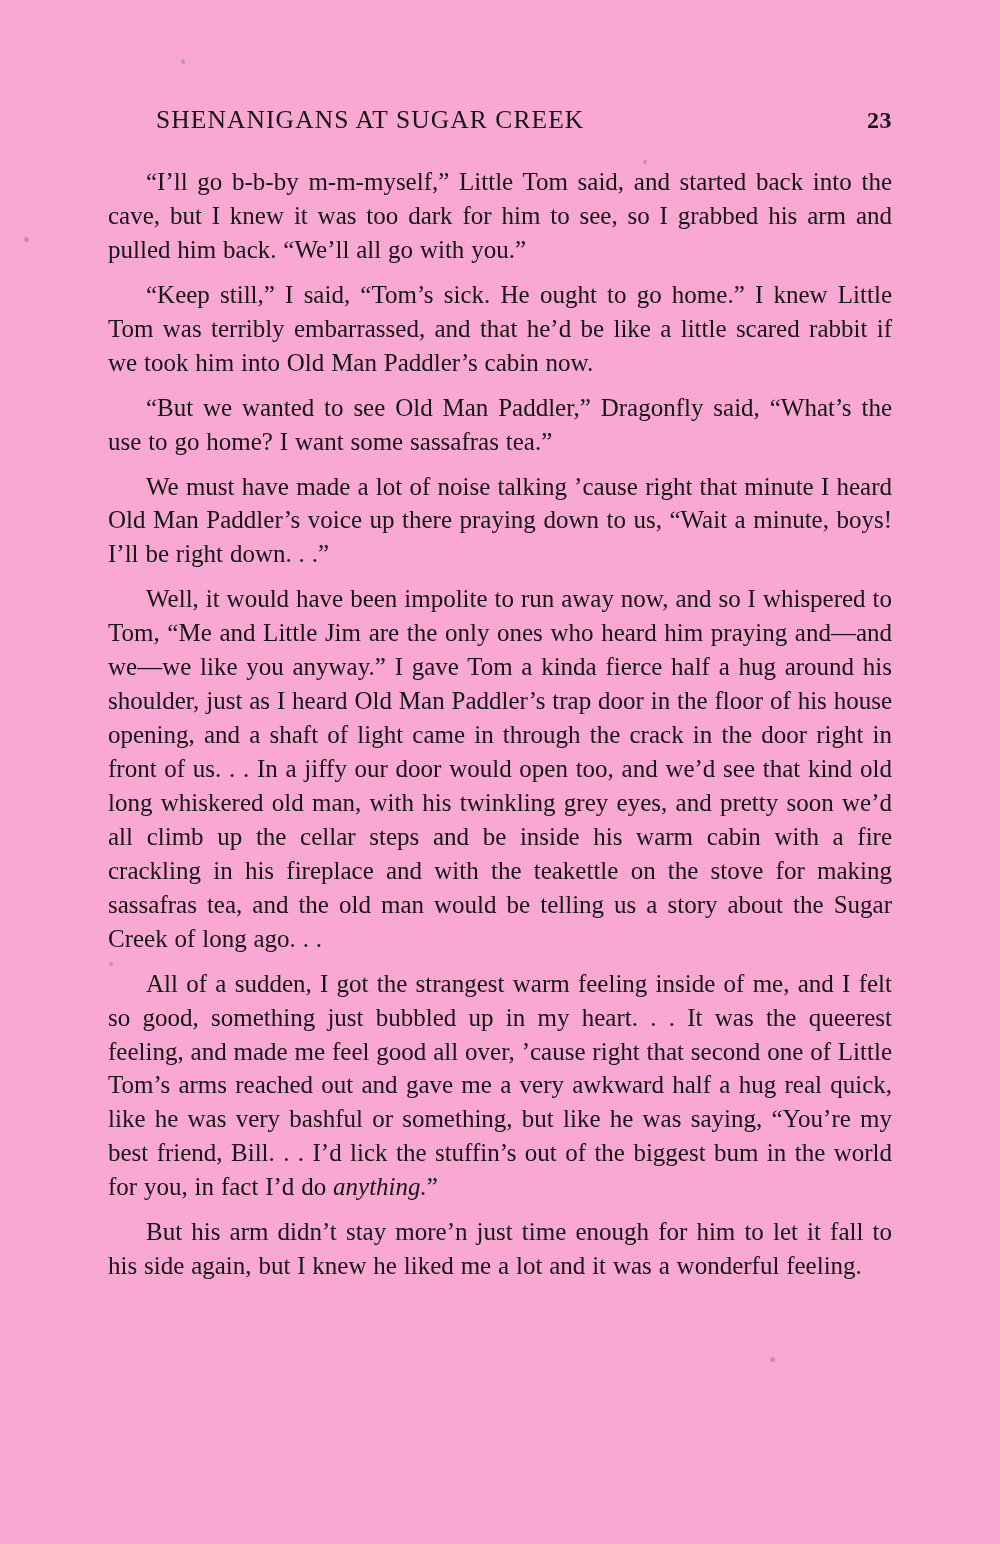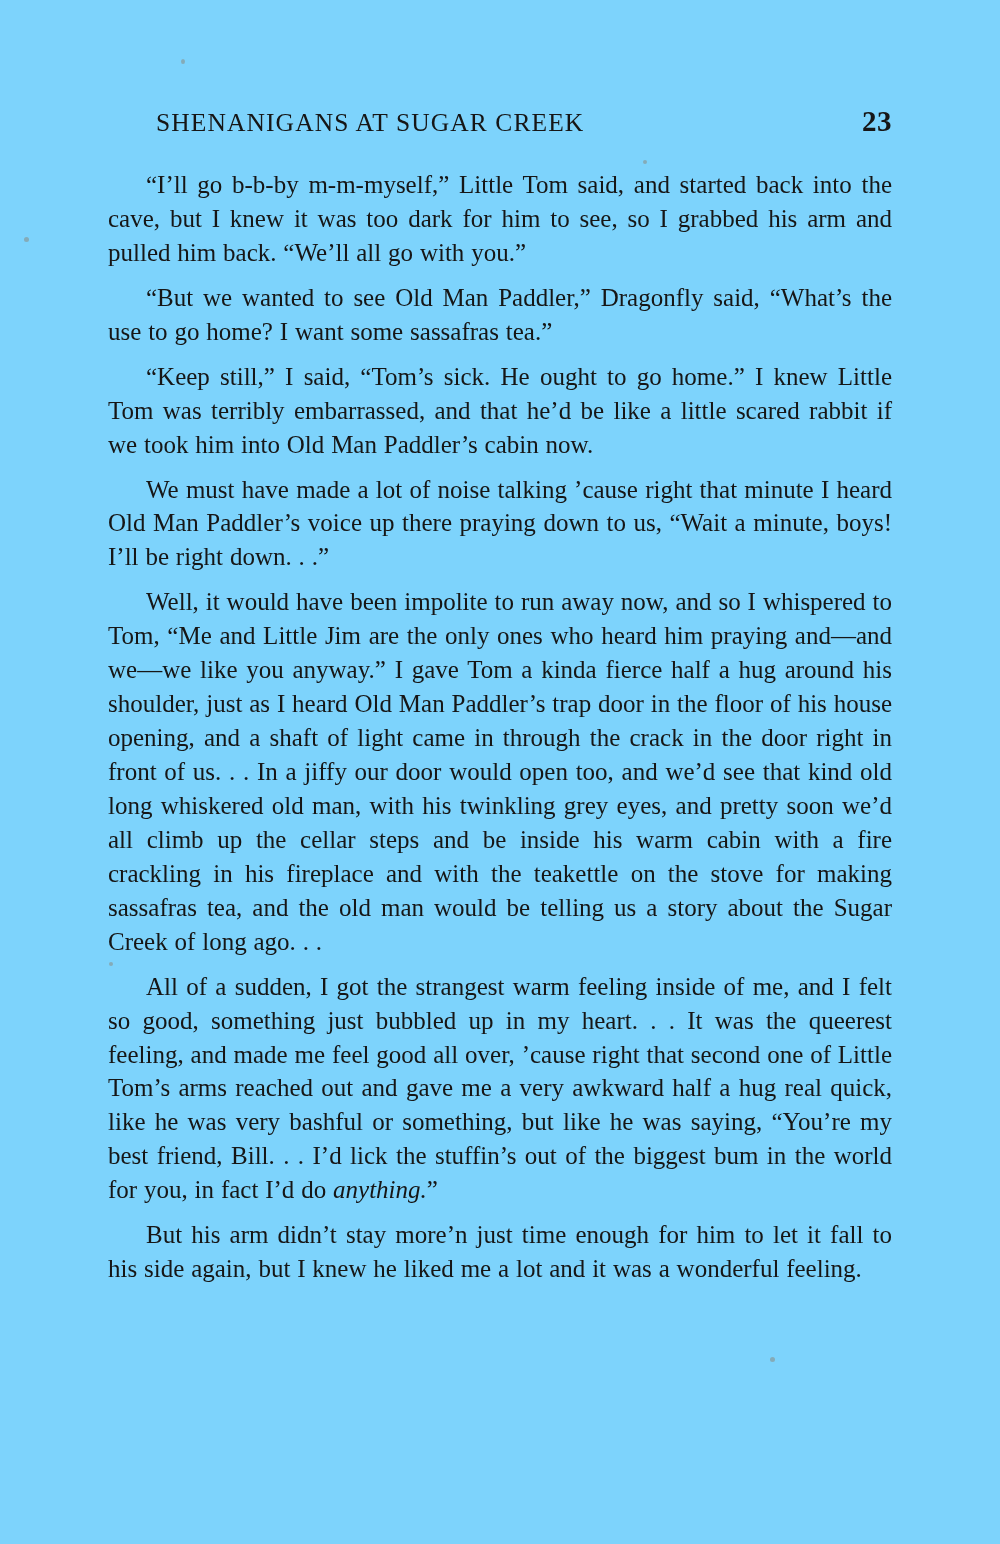--- a/index.html
+++ b/index.html
@@ -14,21 +14,21 @@
     color: #161616;
     position: relative;
     overflow: hidden;
   }
   .page {
     position: absolute;
     left: 0;
     top: 0;
     width: 1000px;
     height: 1544px;
-    background: #7dd3fc;
+    background: #f9a8d4;
   }
   .content {
     position: absolute;
     left: 108px;
     top: 105px;
     width: 784px;
   }
   .running-head {
     display: flex;
     align-items: baseline;
@@ -36,21 +36,21 @@
     margin-bottom: 30px;
     padding-left: 48px;
   }
   .running-head .title {
     font-size: 25.5px;
     letter-spacing: 1.1px;
     font-weight: 400;
     white-space: nowrap;
   }
   .running-head .folio {
-    font-size: 29px;
+    font-size: 24px;
     font-weight: bold;
     letter-spacing: 0.5px;
   }
   .body-text p {
     margin: 0 0 2px 0;
     font-size: 25px;
     line-height: 1.358;
     text-align: justify;
     text-indent: 38px;
     word-spacing: 0.6px;
@@ -83,22 +83,22 @@
 
   <div class="content">
 
     <div class="running-head">
       <div class="title">SHENANIGANS AT SUGAR CREEK</div>
       <div class="folio">23</div>
     </div>
 
     <div class="body-text">
       <p>“I’ll go b-b-by m-m-myself,” Little Tom said, and started back into the cave, but I knew it was too dark for him to see, so I grabbed his arm and pulled him back. “We’ll all go with you.”</p>
+      <p class="gap">“Keep still,” I said, “Tom’s sick. He ought to go home.” I knew Little Tom was terribly embarrassed, and that he’d be like a little scared rabbit if we took him into Old Man Paddler’s cabin now.</p>
       <p class="gap">“But we wanted to see Old Man Paddler,” Dragonfly said, “What’s the use to go home? I want some sassafras tea.”</p>
-      <p class="gap">“Keep still,” I said, “Tom’s sick. He ought to go home.” I knew Little Tom was terribly embarrassed, and that he’d be like a little scared rabbit if we took him into Old Man Paddler’s cabin now.</p>
       <p class="gap">We must have made a lot of noise talking ’cause right that minute I heard Old Man Paddler’s voice up there praying down to us, “Wait a minute, boys! I’ll be right down. . .”</p>
       <p class="gap">Well, it would have been impolite to run away now, and so I whispered to Tom, “Me and Little Jim are the only ones who heard him praying and—and we—we like you anyway.” I gave Tom a kinda fierce half a hug around his shoulder, just as I heard Old Man Paddler’s trap door in the floor of his house opening, and a shaft of light came in through the crack in the door right in front of us. . . In a jiffy our door would open too, and we’d see that kind old long whiskered old man, with his twinkling grey eyes, and pretty soon we’d all climb up the cellar steps and be inside his warm cabin with a fire crackling in his fireplace and with the teakettle on the stove for making sassafras tea, and the old man would be telling us a story about the Sugar Creek of long ago. . .</p>
       <p class="gap"><span>All of a sudden, I got the strangest warm feeling inside of me, and I felt so good, something just bubbled up in my heart. . . It was the queerest feeling, and made me feel good all over, ’cause right that second one of Little Tom’s arms reached out and gave me a very awkward half a hug real quick, like he was very bashful or something, but like he was saying, “You’re my best friend, Bill. . . I’d lick the stuffin’s out of the biggest bum in the world for you, in fact I’d do </span><em>anything.</em><span>”</span></p>
       <p class="gap">But his arm didn’t stay more’n just time enough for him to let it fall to his side again, but I knew he liked me a lot and it was a wonderful feeling.</p>
     </div>
 
   </div>
 </div>
 
 </body></html>

